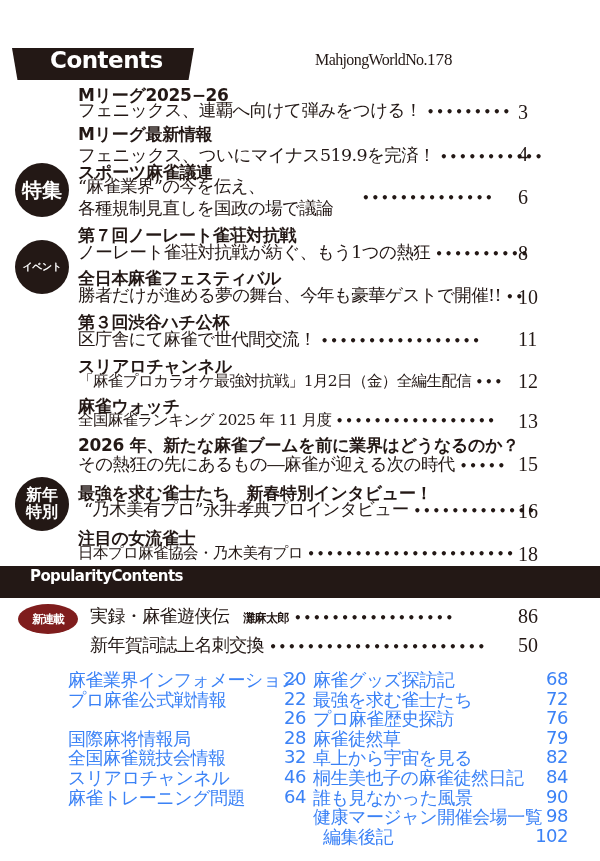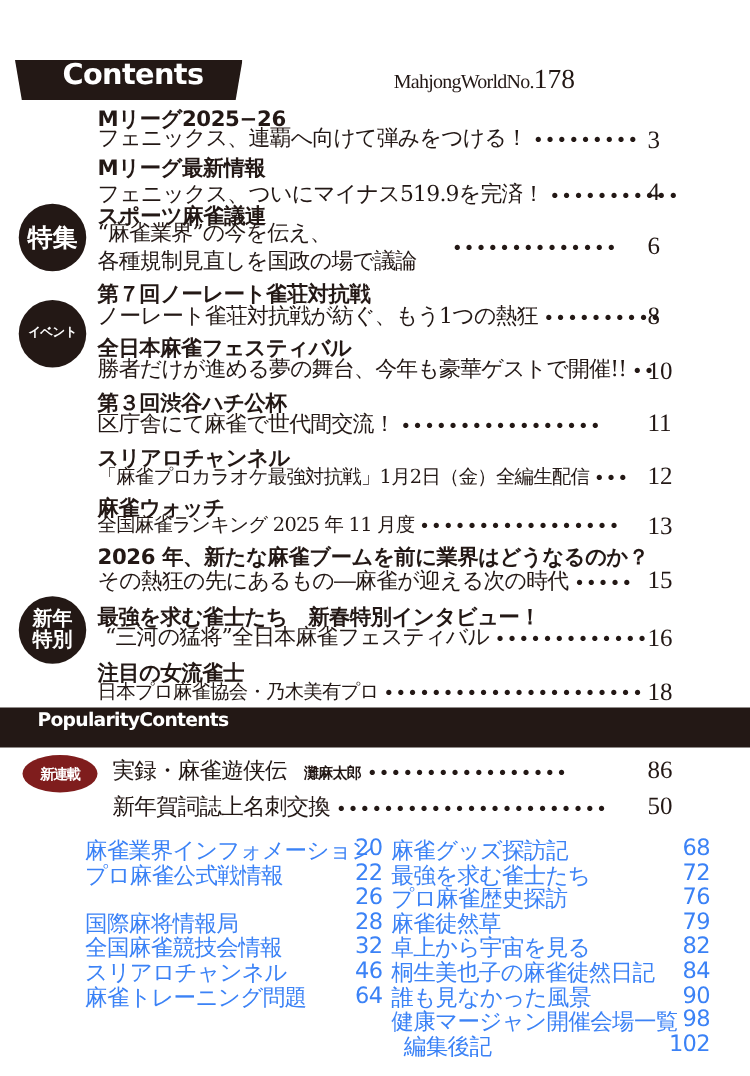--- a/index.html
+++ b/index.html
@@ -19,21 +19,21 @@
     }
     .contents-title {
       left: 50px; top: 47px;
       font-family: "DejaVu Sans", sans-serif; font-weight: bold;
       font-size: 23px; color: #fff; letter-spacing: -0.5px;
     }
     .issue {
       left: 315px; top: 50px;
       font-family: "Liberation Serif", serif; font-size: 16px; letter-spacing: -0.6px;
     }
-    .issue .num { font-size: 22px; letter-spacing: 0; }
+    .issue .num { font-size: 17px; letter-spacing: 0; }
 
     
     .kicker {
       left: 78px; font-family: "DejaVu Sans", sans-serif; font-weight: bold;
       font-size: 17px; letter-spacing: -0.3px; white-space: nowrap;
     }
     .headline {
       left: 78px; font-family: "DejaVu Serif", serif;
       font-size: 17.5px; letter-spacing: -0.6px; white-space: nowrap;
     }
@@ -159,21 +159,21 @@
 
 <div class="abs kicker" style="top:434px">2026 年、新たな麻雀ブームを前に業界はどうなるのか？</div>
 <div class="abs headline" style="top:452px">
   <span>その熱狂の先にあるもの―麻雀が迎える次の時代</span>
   <span class="dots">•••••</span>
 </div>
 <div class="abs pg" style="top:453px">15</div>
 
 <div class="abs kicker" style="top:482px">最強を求む雀士たち　新春特別インタビュー！</div>
 <div class="abs headline" style="top:497px;left:84px">
-  <span>“三河の猛将”全日本麻雀フェスティバル</span>
+  <span>“乃木美有プロ”永井孝典プロインタビュー</span>
   <span class="dots">•••••••••••••</span>
 </div>
 <div class="abs pg" style="top:500px">16</div>
 
 <div class="abs kicker" style="top:527px">注目の女流雀士</div>
 <div class="abs headline small" style="top:543px">
   <span>日本プロ麻雀協会・乃木美有プロ</span>
   <span class="dots">••••••••••••••••••••••</span>
 </div>
 <div class="abs pg" style="top:543px">18</div>

